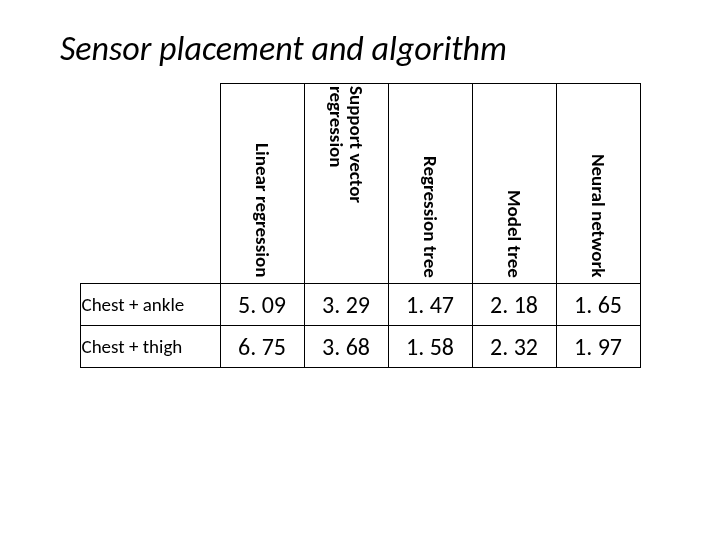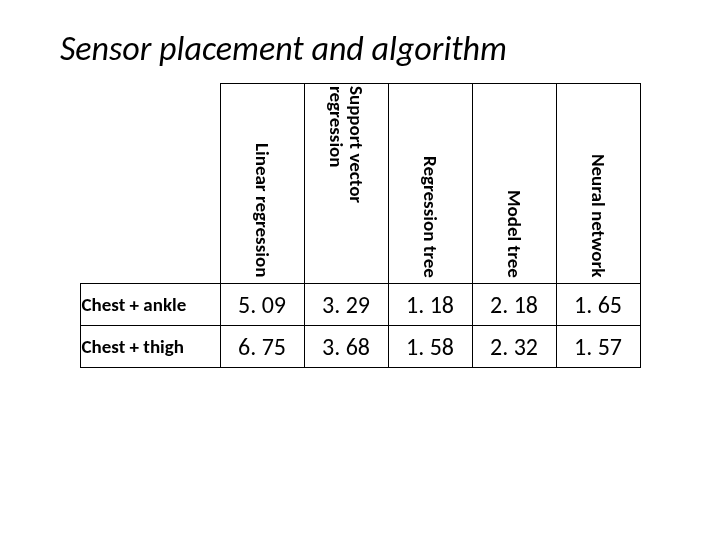--- a/index.html
+++ b/index.html
@@ -29,21 +29,21 @@
     margin: 0 auto;
     table-layout: fixed;
   }
   th, td {
     border: 1.5px solid #000;
     text-align: center;
     vertical-align: middle;
   }
   th.rowhdr, td.rowhdr {
     text-align: left;
-    font-weight: 700;
+    font-weight: 400;
     font-size: 19px;
   }
   th.colhdr {
     height: 200px;
     font-weight: 700;
     font-size: 19px;
     position: relative;
     padding: 0;
   }
   th.colhdr .rot {
@@ -109,29 +109,29 @@
         <th class="colhdr">
             <div class="rot">Neural network</div>
           </th>
       </tr>
     </thead>
     <tbody>
       <tr>
         <td class="rowhdr">Chest + ankle</td>
         <td>5. 09</td>
         <td>3. 29</td>
-        <td>1. 18</td>
+        <td>1. 47</td>
         <td>2. 18</td>
         <td>1. 65</td>
       </tr>
       <tr>
         <td class="rowhdr">Chest + thigh</td>
         <td>6. 75</td>
         <td>3. 68</td>
         <td>1. 58</td>
         <td>2. 32</td>
-        <td>1. 57</td>
+        <td>1. 97</td>
       </tr>
     </tbody>
   </table>
 
 
 </div>
 
 </body></html>

